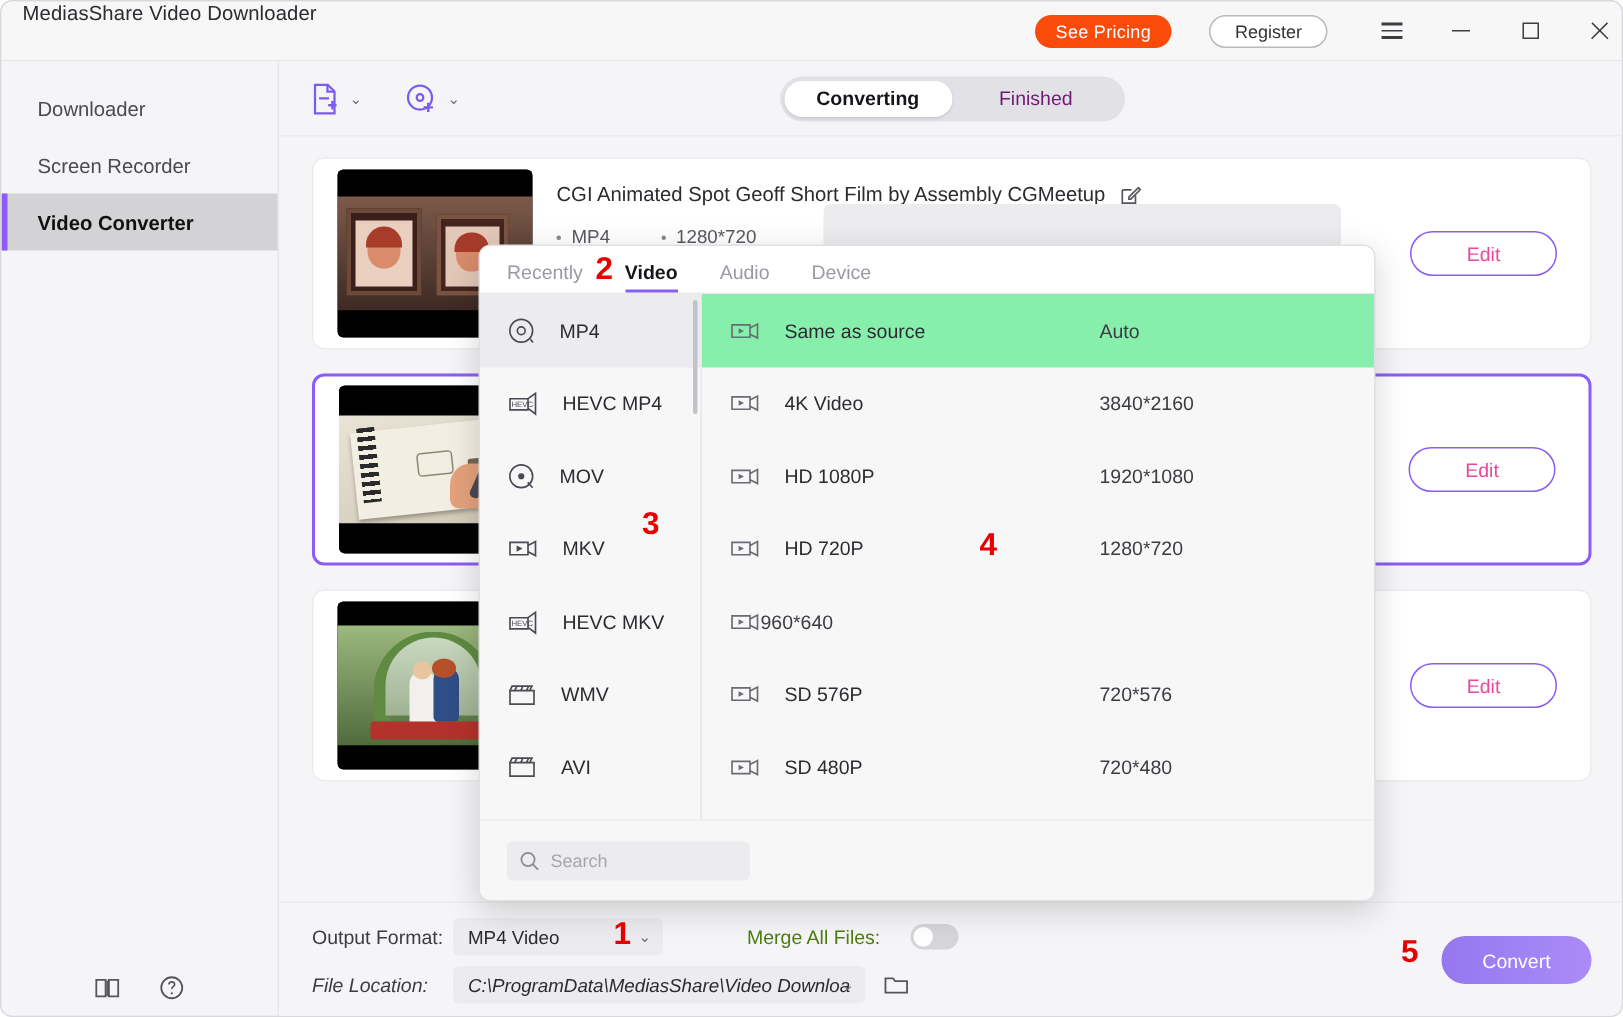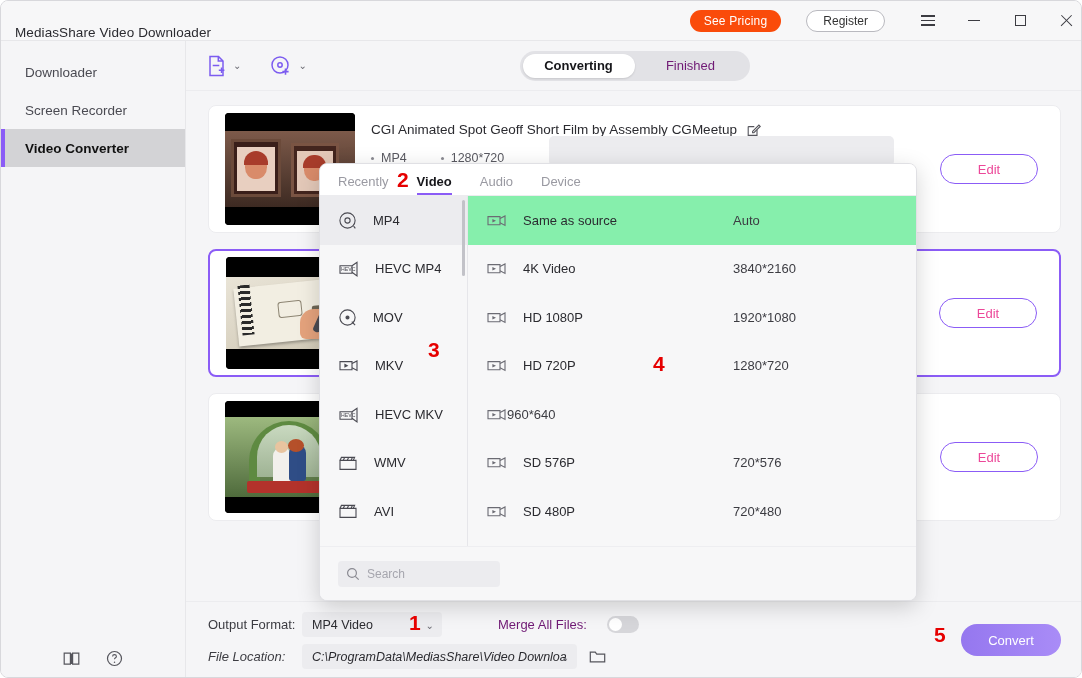--- a/index.html
+++ b/index.html
@@ -17,21 +17,21 @@
     border-radius: 8px;
     overflow: hidden;
   }
 
   
   .titlebar {
     position: absolute; top: 0; left: 0;
     width: 1082px; height: 40px;
     background: #f7f7f8;
     border-bottom: 1px solid #e7e7ea;
-    display: flex; align-items: flex-end;
+    display: flex; align-items: flex-start;
   }
   .app-title {
     margin-left: 14px;
     font-size: 13.5px;
     color: #2b2b30;
     letter-spacing: .1px;
   }
   .tb-right {
     margin-left: auto;
     display: flex; align-items: center; gap: 12px;
@@ -224,21 +224,21 @@
     color: #2b2b30;
     cursor: pointer;
     white-space: nowrap; overflow: hidden;
   }
   .select .arrow {
     position: absolute; right: 8px; top: 50%; transform: translateY(-50%);
     color: #6b6b73; font-size: 10px;
   }
   .sel-format { width: 140px; }
   .sel-path { width: 275px; }
-  .merge-lbl { font-size: 13px; color: #701a75; margin-left: 56px; margin-right: 20px; }
+  .merge-lbl { font-size: 13px; color: #4d7c0f; margin-left: 56px; margin-right: 20px; }
   .toggle {
     width: 32px; height: 17px;
     background: #d6d6da;
     border-radius: 9px;
     position: relative;
     cursor: pointer;
   }
   .toggle .knob {
     position: absolute; top: 2px; left: 2px;
     width: 13px; height: 13px;

